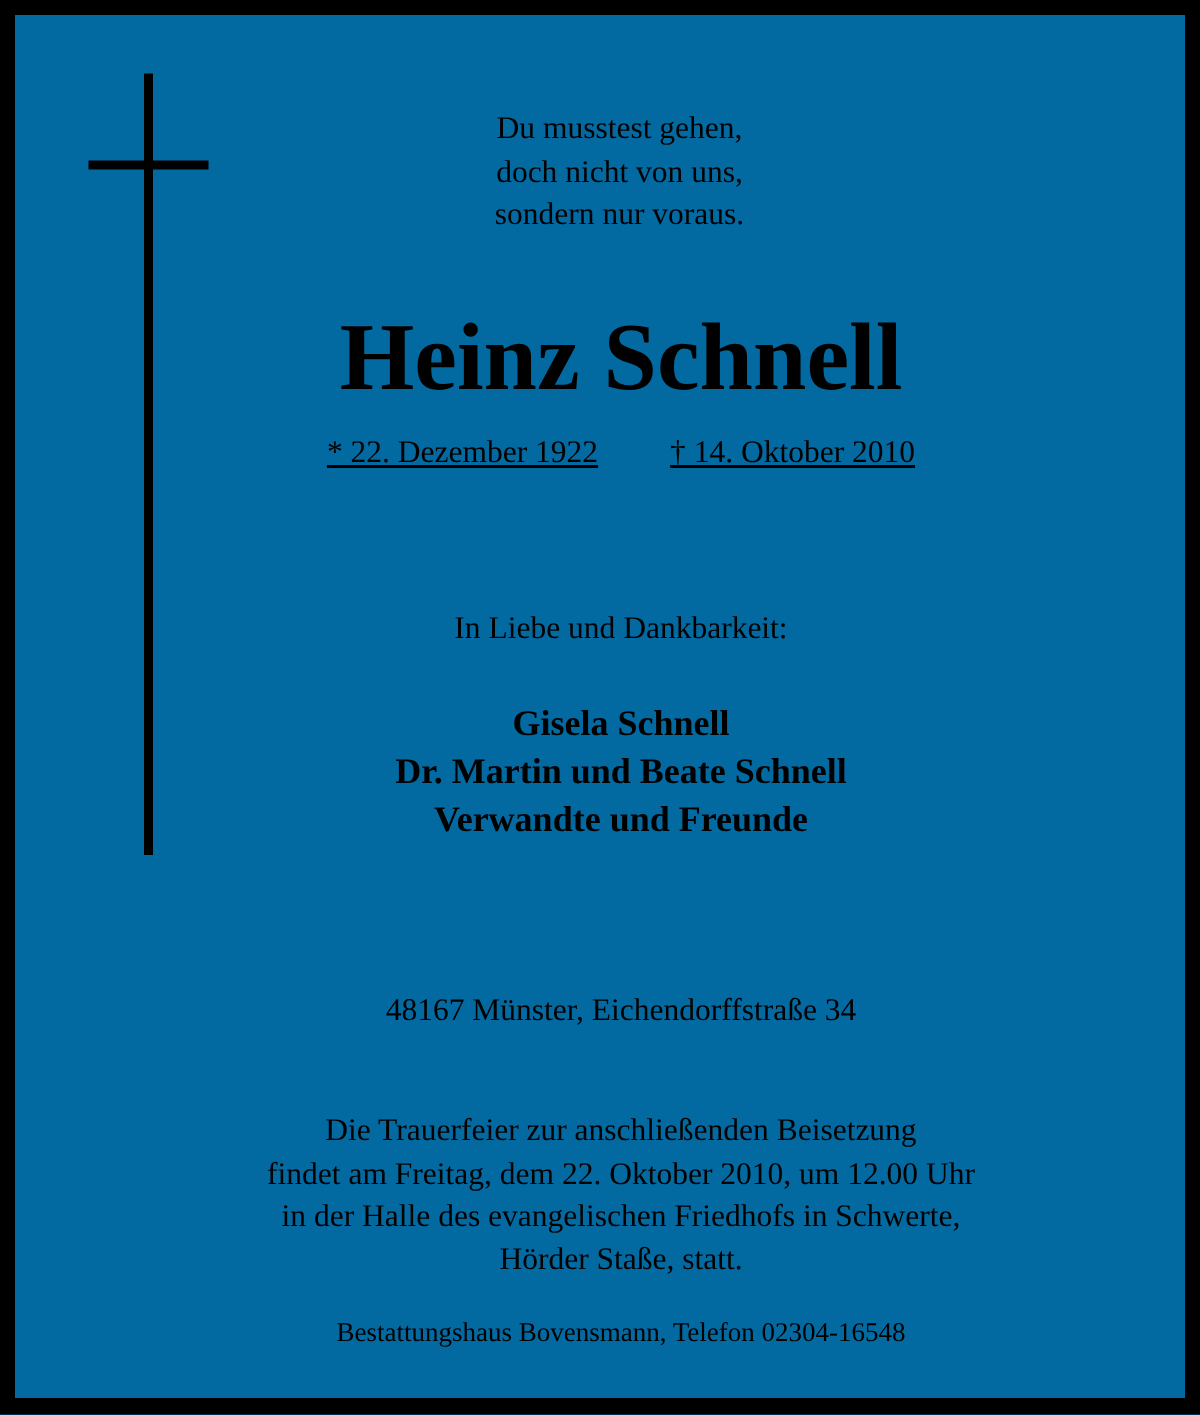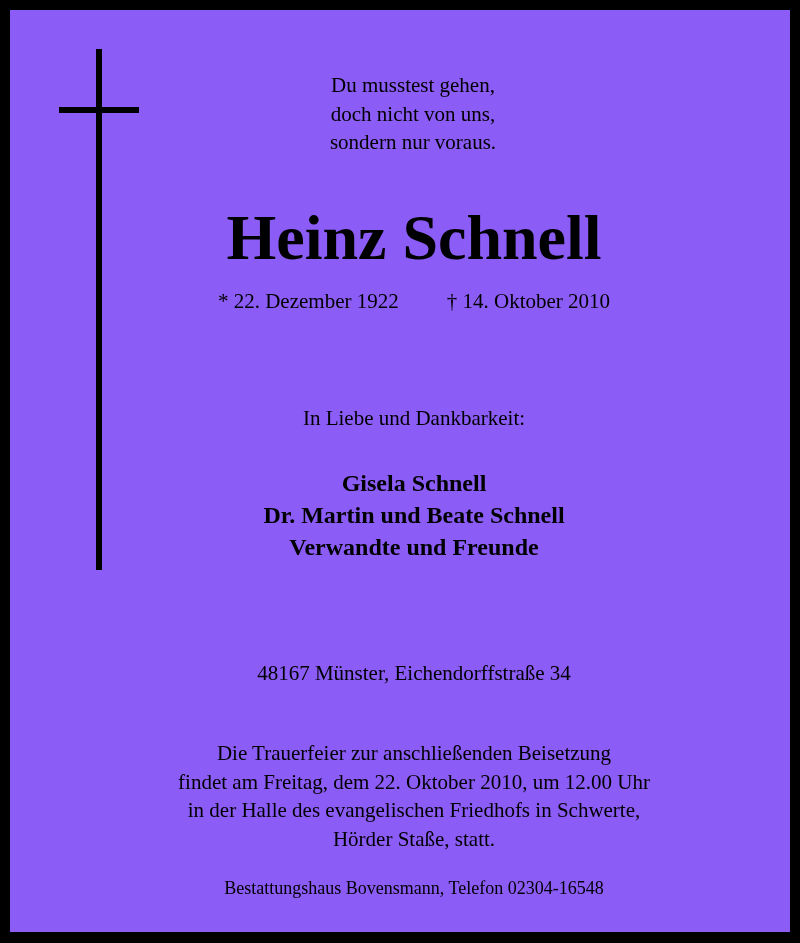--- a/index.html
+++ b/index.html
@@ -4,29 +4,29 @@
   <style>
     html, body { margin: 0; padding: 0; }
     body {
       width: 800px; height: 943px; background: #000;
       position: relative; overflow: hidden;
       font-family: "Liberation Serif", "DejaVu Serif", serif;
       color: #000;
     }
     .card {
       position: absolute; left: 10px; top: 10px; width: 780px; height: 922px;
-      background: #8b5cf6;
+      background: #0369a1;
     }
     .cross-v { position: absolute; left: 86px; top: 39px; width: 6px; height: 521px; background: #000; }
     .cross-h { position: absolute; left: 49px; top: 97px; width: 80px; height: 6px; background: #000; }
     .block { position: absolute; left: 0; width: 780px; text-align: center; }
     .motto { top: 61px; font-size: 21px; line-height: 28.5px; left: 13px; }
     .name { top: 193px; font-size: 64px; font-weight: bold; line-height: 70px; left: 14px; }
     .dates { top: 277px; font-size: 21px; line-height: 28px; left: 14px; }
-    .dates span { display: inline-block; }
+    .dates span { display: inline-block; text-decoration: underline; }
     .dates .gap { width: 48px; }
     .intro { top: 394px; font-size: 21px; line-height: 28px; left: 14px; }
     .mourners { top: 457px; font-size: 24px; font-weight: bold; line-height: 32px; left: 14px; }
     .address { top: 649px; font-size: 21px; line-height: 28px; left: 14px; }
     .ceremony { top: 729px; font-size: 21px; line-height: 28.5px; left: 14px; }
     .funeral-home { top: 866px; font-size: 18px; line-height: 24px; left: 14px; }
   </style>
 </head>
 <body>
 

